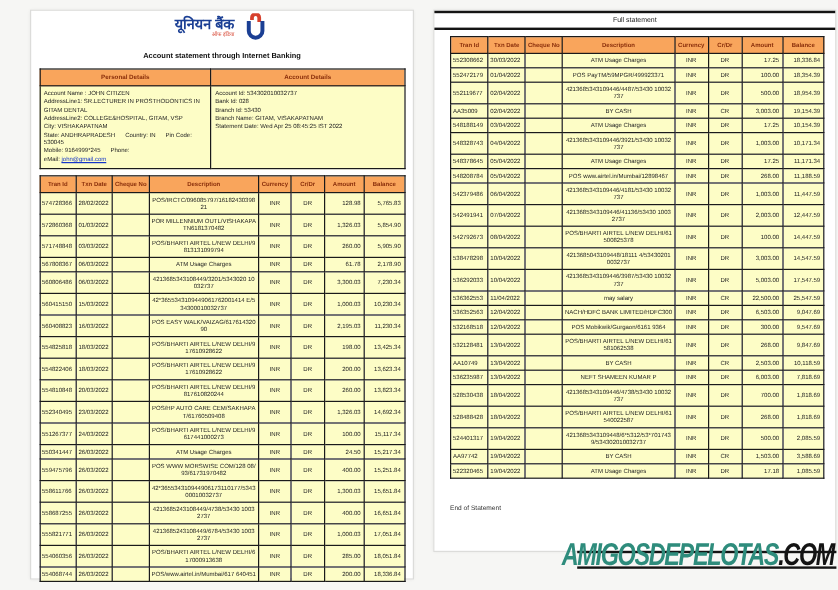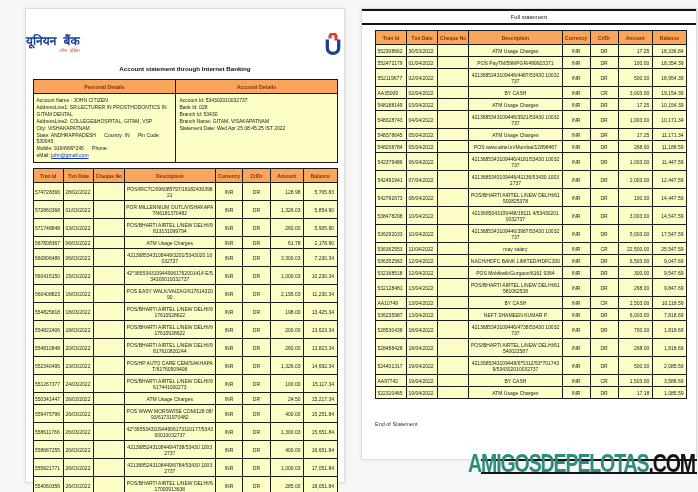--- a/index.html
+++ b/index.html
@@ -5,21 +5,21 @@
   * { margin:0; padding:0; box-sizing:border-box; }
   html,body { width:698px; height:492px; }
   body { background:#f6f6f4; font-family:"Liberation Sans","DejaVu Sans",sans-serif; position:relative; overflow:hidden; }
   .canvas { position:absolute; inset:0; }
 
   .page { position:absolute; background:#ffffff; border:1px solid #dcdcda; box-shadow:0 0 3px rgba(0,0,0,.08); }
   .page-left  { left:25px; top:8px; width:320px; height:475px; }
   .page-right { left:361px; top:8px; width:336px; height:452px; }
 
   
-  .logo-row { display:flex; justify-content:space-between; align-items:center; gap:7px; margin-top:24px;font-family:Liberation Mono, monospace; }
+  .logo-row { display:flex; justify-content:center; align-items:center; gap:7px; margin-top:2px; }
   .logo-hindi { text-align:right; }
   .logo-hindi .hn { font-size:12px; font-weight:bold; color:#1b3f94; line-height:12px; }
   .logo-hindi .ht { font-size:4.5px; color:#d6402d; line-height:6px; }
   .emblem { width:22px; height:24px; }
   .logo-en { text-align:right; }
   .logo-en .en { font-size:13px; font-weight:bold; font-style:italic; color:#1b3f94; line-height:13px; letter-spacing:-.3px; }
   .logo-en .et { font-size:6px; font-style:italic; color:#d6402d; line-height:7px; }
 
   .stmt-title { text-align:center; font-size:6.2px; font-weight:bold; color:#111; margin-top:8px; }
 
@@ -50,21 +50,21 @@
   .txn td.al { text-align:left; }
   .txn td.ac { text-align:center; }
   .txn td.ar { text-align:right; padding-right:2.5px; }
 
   
   .fullbar { border-top:2.5px solid #141414; border-bottom:2.5px solid #141414; text-align:center;
              font-size:5.8px; color:#222; padding:3px 0; margin:0; }
   .end-stmt { font-size:5.5px; color:#333; margin:22px 0 0 13px; }
 
   
-  .watermark { position:absolute; right:1px; bottom:9px; width:216px; height:33px; }
+  .watermark { position:absolute; right:1px; bottom:9px; width:216px; height:33px;font-style:italic; }
   .wm-line { position:absolute; left:0; width:100%; height:2px; background:#141414; }
   .wm-top { top:9px; } .wm-bot { top:22px; }
   .wm-text { position:absolute; right:2px; top:1px; font-size:21px; font-weight:800; letter-spacing:-1.2px;
              transform:scale(.93,1.25); transform-origin:right center; white-space:nowrap; }
   .wm-main { color:#2e8c7c; } .wm-tld { color:#141414; }
 </style>
 </head>
 <body>
 
 <div class="canvas">

